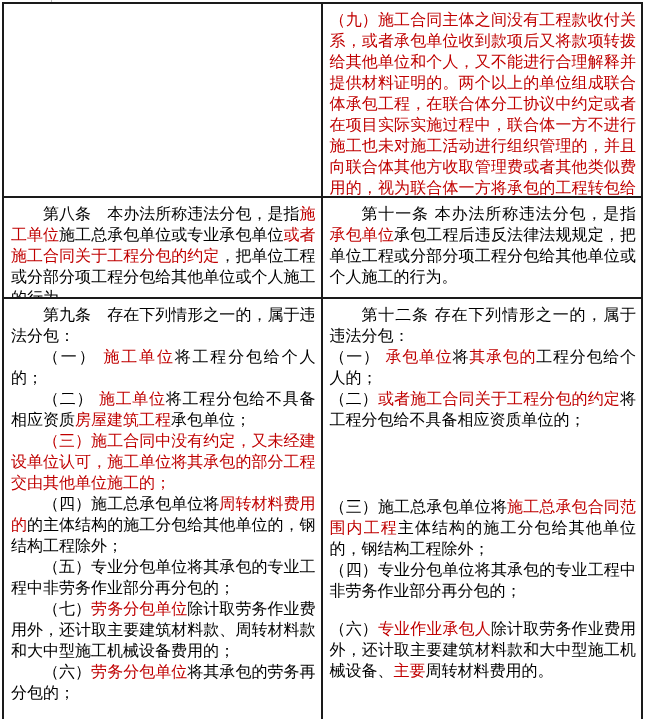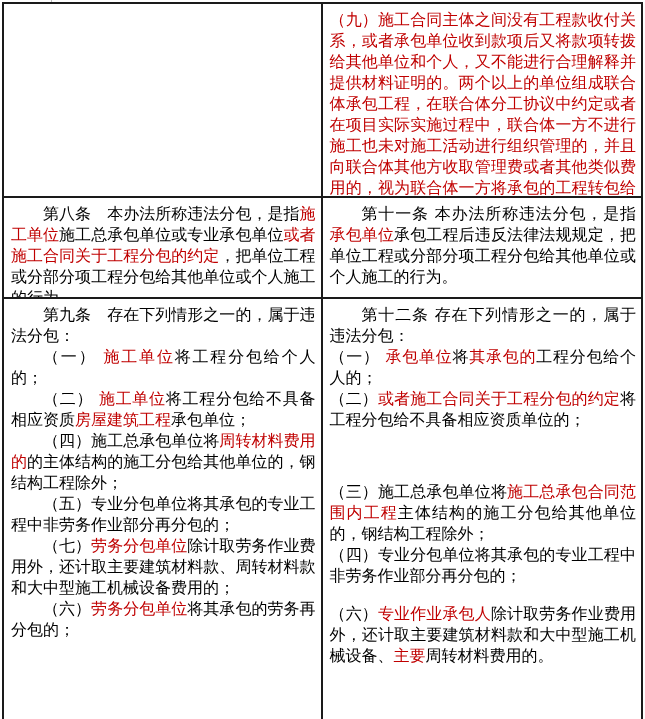--- a/index.html
+++ b/index.html
@@ -45,21 +45,21 @@
     overflow: hidden;
     padding: 5px 5px 0 7px;
     font-size: 16px;
     line-height: 21px;
     text-align: justify;
   }
   .cell:first-child { border-right: 2px solid var(--border); }
   p { margin: 0; padding: 0; }
   p.indent { text-indent: 2em; }
   p.flush { text-indent: 0; }
-  p.gap-lg { margin-top: 51px; }
+  p.gap-lg { margin-top: 66px; }
   p.gap-sm { margin-top: 17px; }
   .red { color: var(--red); }
   .bold { font-weight: normal; }
   
   .tick {
     position: absolute; left: 51px; top: 0; width: 1px; height: 2px;
     background: #bbb;
   }
 </style>
 </head>
@@ -80,20 +80,21 @@
         </div>
         <div class="cell">
           <p class="indent"><span class="bold">第十一条</span><span> 本办法所称违法分包，是指</span><span class="red">承包单位</span><span>承包工程后违反法律法规规定，把单位工程或分部分项工程分包给其他单位或个人施工的行为。</span></p>
         </div>
       </div>
       <div class="row row2">
         <div class="cell">
           <p class="indent"><span class="bold">第九条</span><span>　存在下列情形之一的，属于违法分包：</span></p>
           <p class="indent"><span>（一） </span><span class="red">施工单位</span><span>将工程分包给个人的；</span></p>
           <p class="indent"><span>（二） </span><span class="red">施工单位</span><span>将工程分包给不具备相应资质</span><span class="red">房屋建筑工程</span><span>承包单位；</span></p>
+          <p class="indent"><span class="red">（三）施工合同中没有约定，又未经建设单位认可，施工单位将其承包的部分工程交由其他单位施工的；</span></p>
           <p class="indent"><span>（四）施工总承包单位将</span><span class="red">周转材料费用的</span><span>的主体结构的施工分包给其他单位的，钢结构工程除外；</span></p>
           <p class="indent"><span>（五）专业分包单位将其承包的专业工程中非劳务作业部分再分包的；</span></p>
           <p class="indent"><span>（七）</span><span class="red">劳务分包单位</span><span>除计取劳务作业费用外，还计取主要建筑材料款、周转材料款和大中型施工机械设备费用的；</span></p>
           <p class="indent"><span>（六）</span><span class="red">劳务分包单位</span><span>将其承包的劳务再分包的；</span></p>
         </div>
         <div class="cell">
           <p class="indent"><span class="bold">第十二条</span><span> 存在下列情形之一的，属于违法分包：</span></p>
           <p class="flush"><span>（一） </span><span class="red">承包单位</span><span>将</span><span class="red">其承包的</span><span>工程分包给个人的；</span></p>
           <p class="flush"><span>（二）</span><span class="red">或者施工合同关于工程分包的约定</span><span>将工程分包给不具备相应资质单位的；</span></p>
           <p class="flush gap-lg"><span>（三）施工总承包单位将</span><span class="red">施工总承包合同范围内工程</span><span>主体结构的施工分包给其他单位的，钢结构工程除外；</span></p>

